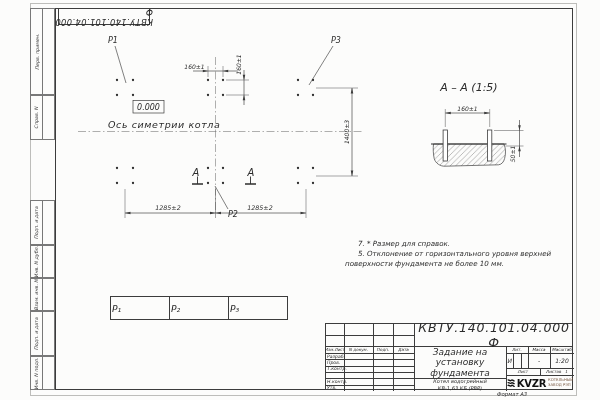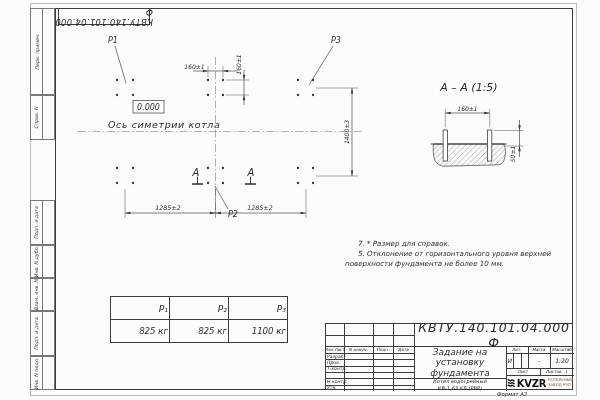--- a/index.html
+++ b/index.html
@@ -16,21 +16,21 @@
   .strip-div{position:absolute;left:10.6px;top:0;bottom:0;width:0.6px;background:#787878;}
   
   .top-doc{left:58px;top:8px;width:92px;height:17px;border:0.8px solid #3c3c3c;box-sizing:border-box;
            display:flex;align-items:center;justify-content:center;}
   .top-doc span{transform:rotate(180deg);font:italic 8.3px "DejaVu Sans",sans-serif;letter-spacing:0.4px;}
   
   .notes{left:345px;top:239px;width:227px;}
   .notes p{margin:0 0 1px 0;font:italic 7.1px/1.33 "DejaVu Sans",sans-serif;text-indent:13px;}
   
   .ltable{left:110px;top:296px;border-collapse:collapse;}
-  .ltable td{border:0.9px solid #3c3c3c;width:56px;height:20px;text-align:right;vertical-align:middle;
+  .ltable td{border:0.9px solid #3c3c3c;width:56px;height:20px;text-align:left;vertical-align:middle;
              font:italic 8.6px "DejaVu Sans",sans-serif;}
   .ltable td.hd{font-size:9.2px;}
   
   .tb{left:325px;top:323px;width:248px;height:67px;border:1px solid #3c3c3c;box-sizing:border-box;}
   .tb .vl,.tb .hl{position:absolute;background:#3c3c3c;}
   .tb .vl{width:0.7px;}
   .tb .hl{height:0.7px;}
   .tb .cell{position:absolute;display:flex;align-items:center;justify-content:center;text-align:center;}
   .f41{font:italic 4.1px "DejaVu Sans",sans-serif;}
   .f46{font:italic 4.6px "DejaVu Sans",sans-serif;}
@@ -190,25 +190,20 @@
   <p>5. Отклонение от горизонтального уровня верхней поверхности фундамента не более 10 мм.</p>
 </div>
 
 <table class="abs ltable">
   <tbody>
       <tr>
     <td class="hd">P₁</td>
     <td class="hd">P₂</td>
     <td class="hd">P₃</td>
   </tr>
-  <tr>
-    <td>825 кг</td>
-    <td>825 кг</td>
-    <td>1100 кг</td>
-  </tr>
 </tbody>
   </table>
 
 <div class="abs tb">
 
   <div class="vl" style="left:88px;top:0;height:67px;"></div>
   <div class="vl" style="left:180px;top:22px;height:45px;"></div>
   <div class="vl" style="left:18px;top:0;height:67px;"></div>
   <div class="vl" style="left:47px;top:0;height:67px;"></div>
   <div class="vl" style="left:67px;top:0;height:67px;"></div>

